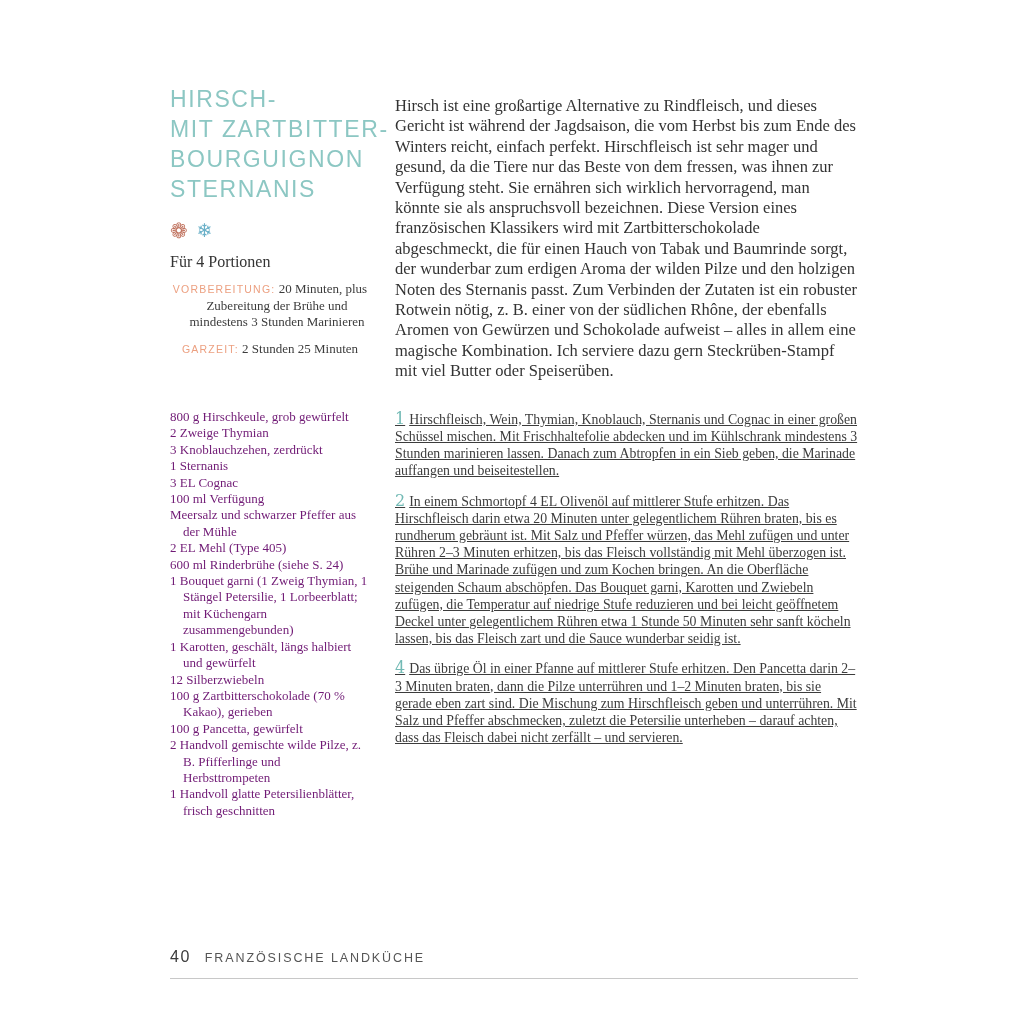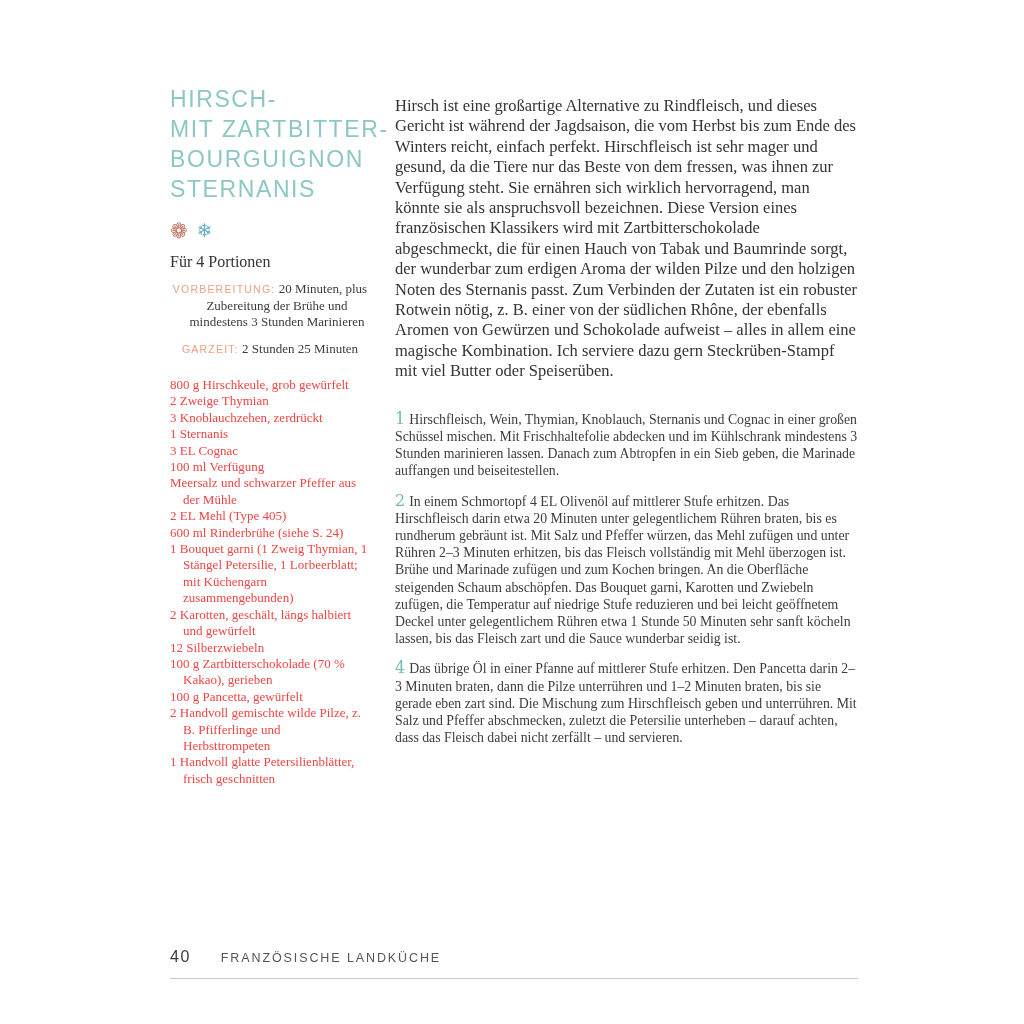--- a/index.html
+++ b/index.html
@@ -60,64 +60,64 @@
   }
   .meta-label {
     font-family: "Liberation Sans", sans-serif;
     font-size: 10.5px;
     letter-spacing: 1.2px;
     color: #eca081;
   }
 
   .ingredients {
     list-style: none;
-    margin-top: 20px;
+    margin-top: 52px;
     width: 200px;
     font-size: 13px;
     line-height: 16.4px;
-    color: #ef4444;
+    color: #701a75;
   }
   .ingredients li {
     padding-left: 13px;
     text-indent: -13px;
   }
 
   
   .right-col {
     position: absolute;
     left: 395px; top: 96px;
     width: 463px;
   }
   .intro {
     font-size: 16.5px;
     line-height: 20.4px;
     color: #333333;
   }
-  .steps { margin-top: 28px; }
+  .steps { margin-top: 28px; text-decoration: underline; }
   .step {
     font-size: 13.8px;
     line-height: 17.2px;
     color: #3c3c3c;
     margin-bottom: 12px;
   }
   .step-num {
     font-family: "DejaVu Serif", serif;
     font-size: 16px;
     color: #72bab5;
     margin-right: 4px;
   }
 
   
   .footer {
     position: absolute;
     left: 170px; top: 948px;
     width: 688px;
     display: flex;
     align-items: baseline;
-    gap: 30px;
+    gap: 14px;
     border-bottom: 1px solid #c8c8c8;
     padding-bottom: 12px;
   }
   .page-num {
     font-family: "Liberation Sans", sans-serif;
     font-size: 16px;
     letter-spacing: 1.5px;
     color: #3a3a3a;
   }
   .book-title {
@@ -158,21 +158,21 @@
       <li>800 g Hirschkeule, grob gewürfelt</li>
       <li>2 Zweige Thymian</li>
       <li>3 Knoblauchzehen, zerdrückt</li>
       <li>1 Sternanis</li>
       <li>3 EL Cognac</li>
       <li>100 ml Verfügung</li>
       <li>Meersalz und schwarzer Pfeffer aus der Mühle</li>
       <li>2 EL Mehl (Type 405)</li>
       <li>600 ml Rinderbrühe (siehe S. 24)</li>
       <li>1 Bouquet garni (1 Zweig Thymian, 1 Stängel Petersilie, 1 Lorbeerblatt; mit Küchengarn zusammengebunden)</li>
-      <li>2 Karotten, geschält, längs halbiert und gewürfelt</li>
+      <li>1 Karotten, geschält, längs halbiert und gewürfelt</li>
       <li>12 Silberzwiebeln</li>
       <li>100 g Zartbitterschokolade (70 % Kakao), gerieben</li>
       <li>100 g Pancetta, gewürfelt</li>
       <li>2 Handvoll gemischte wilde Pilze, z. B. Pfifferlinge und Herbsttrompeten</li>
       <li>1 Handvoll glatte Petersilienblätter, frisch geschnitten</li>
     </ul>
   </aside>
 
   <main class="right-col">
     <p class="intro">Hirsch ist eine großartige Alternative zu Rindfleisch, und dieses Gericht ist während der Jagdsaison, die vom Herbst bis zum Ende des Winters reicht, einfach perfekt. Hirschfleisch ist sehr mager und gesund, da die Tiere nur das Beste von dem fressen, was ihnen zur Verfügung steht. Sie ernähren sich wirklich hervorragend, man könnte sie als anspruchsvoll bezeichnen. Diese Version eines französischen Klassikers wird mit Zartbitterschokolade abgeschmeckt, die für einen Hauch von Tabak und Baumrinde sorgt, der wunderbar zum erdigen Aroma der wilden Pilze und den holzigen Noten des Sternanis passt. Zum Verbinden der Zutaten ist ein robuster Rotwein nötig, z. B. einer von der südlichen Rhône, der ebenfalls Aromen von Gewürzen und Schokolade aufweist – alles in allem eine magische Kombination. Ich serviere dazu gern Steckrüben-Stampf mit viel Butter oder Speiserüben.</p>

